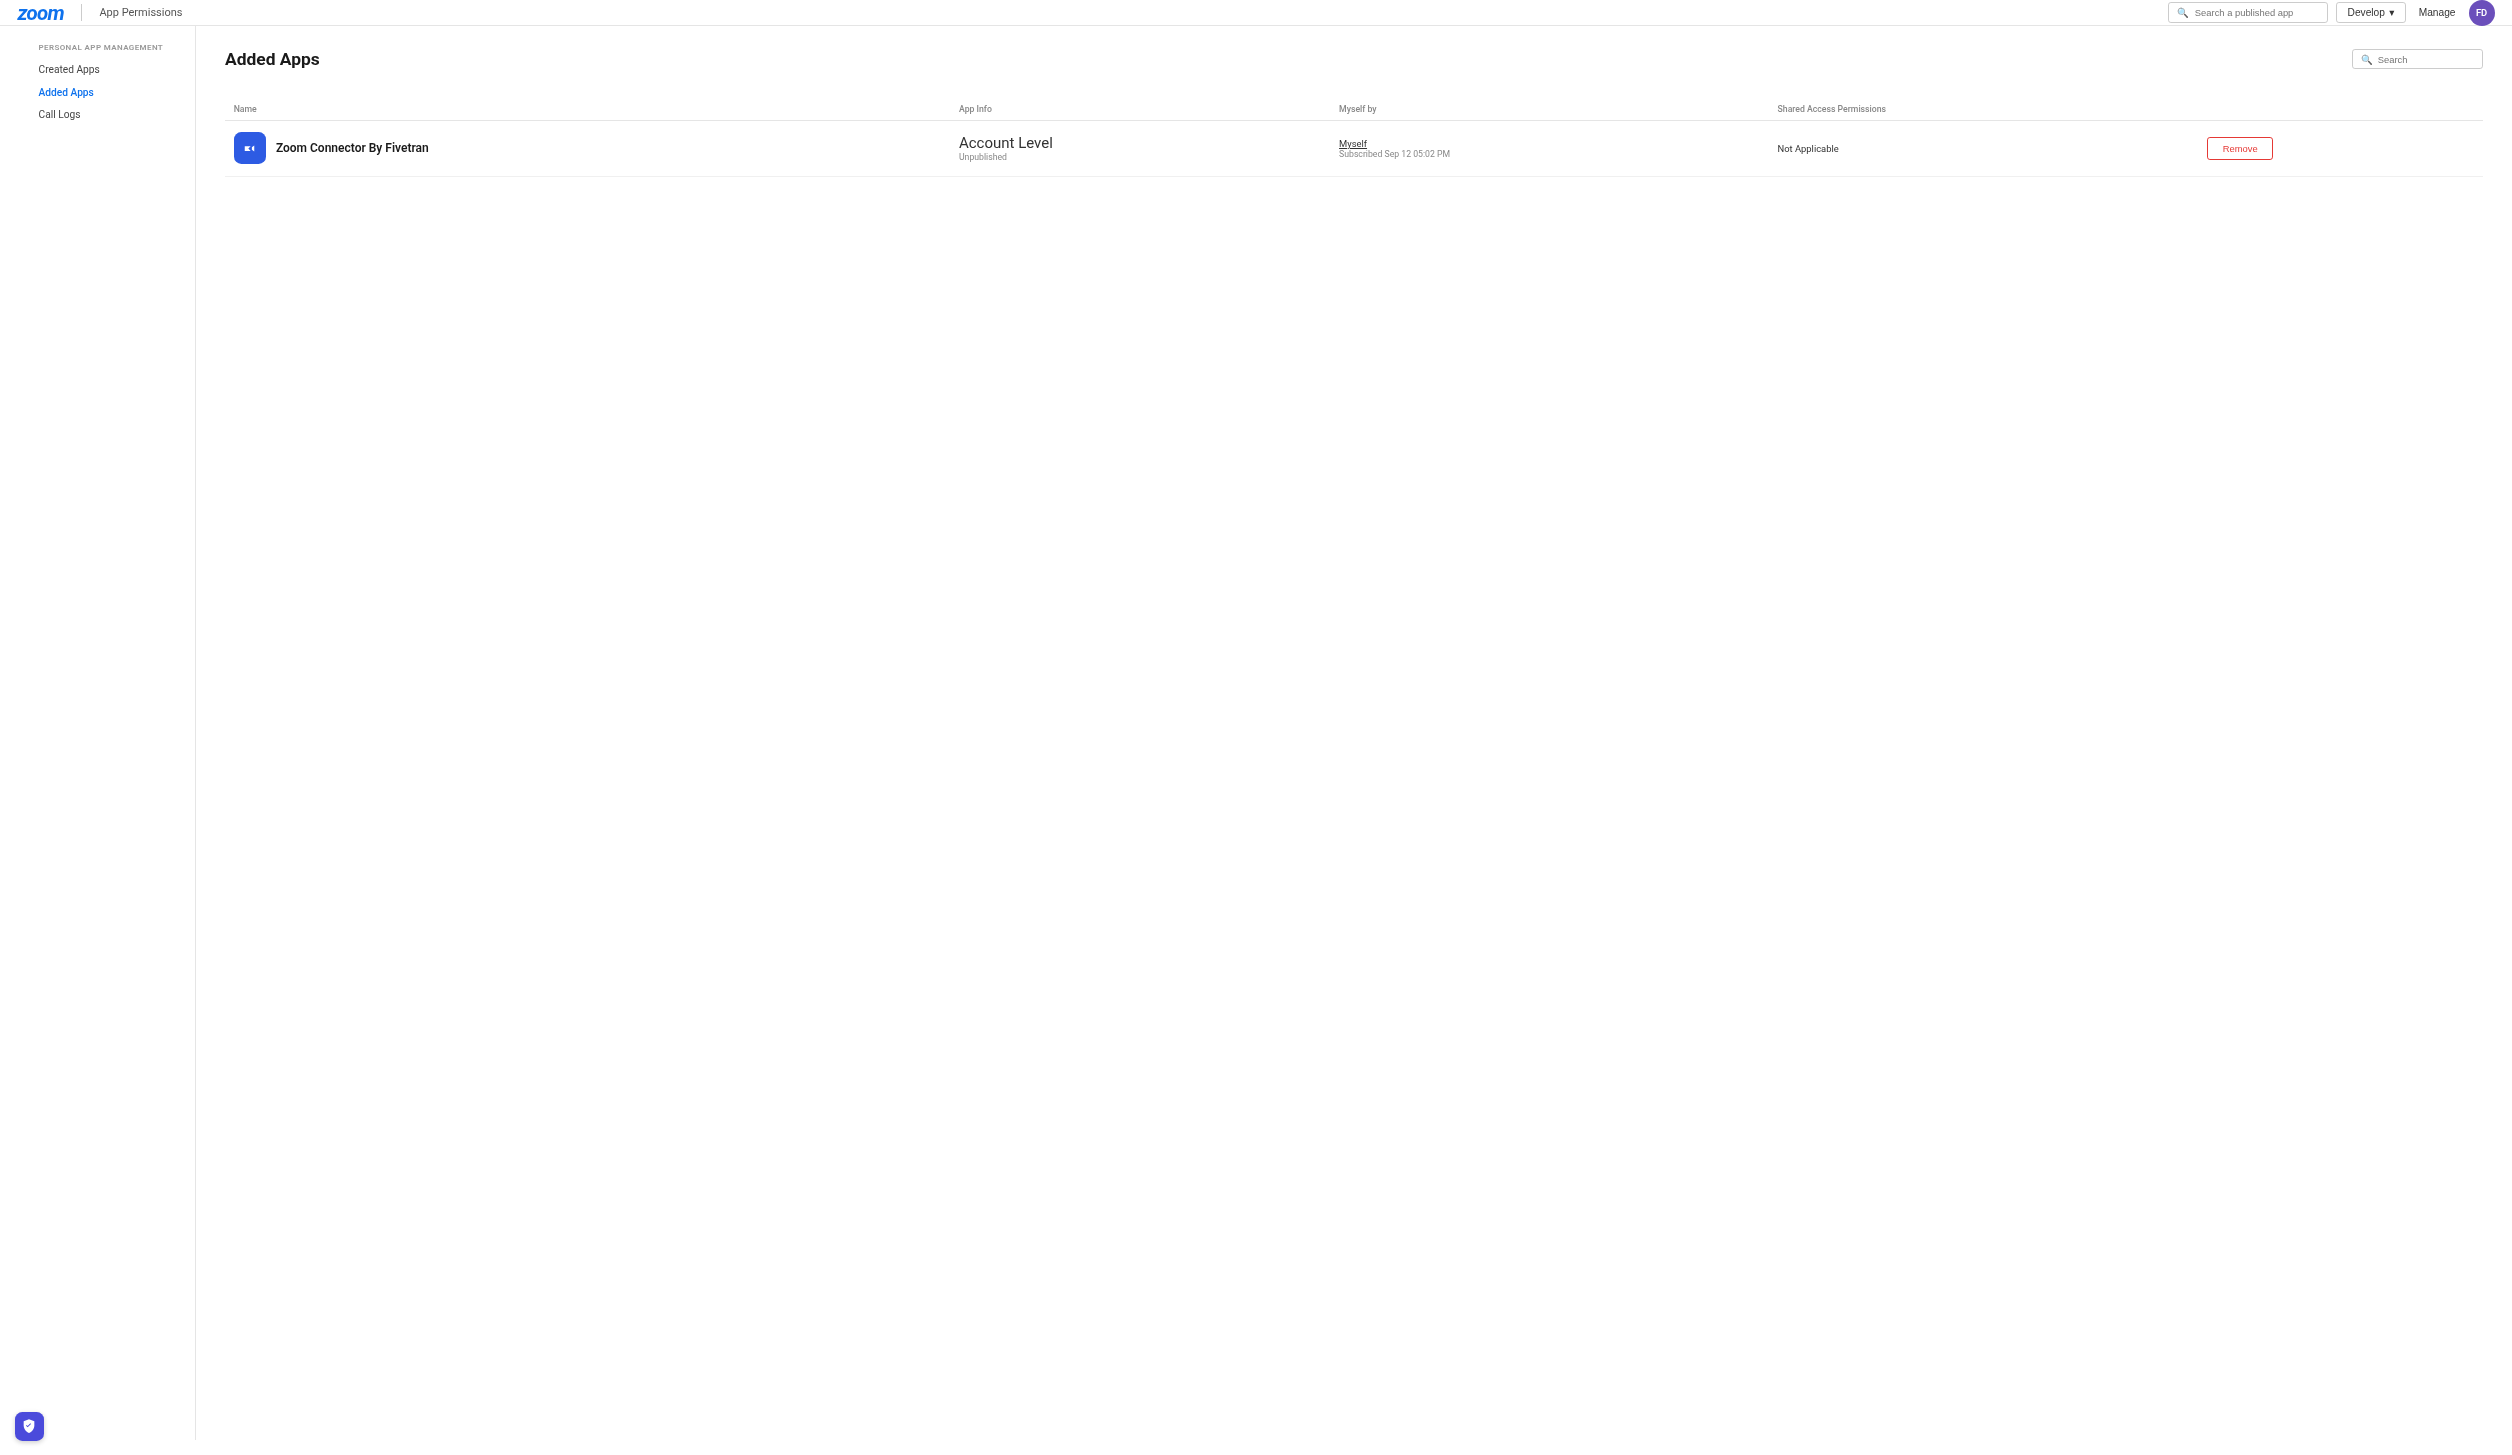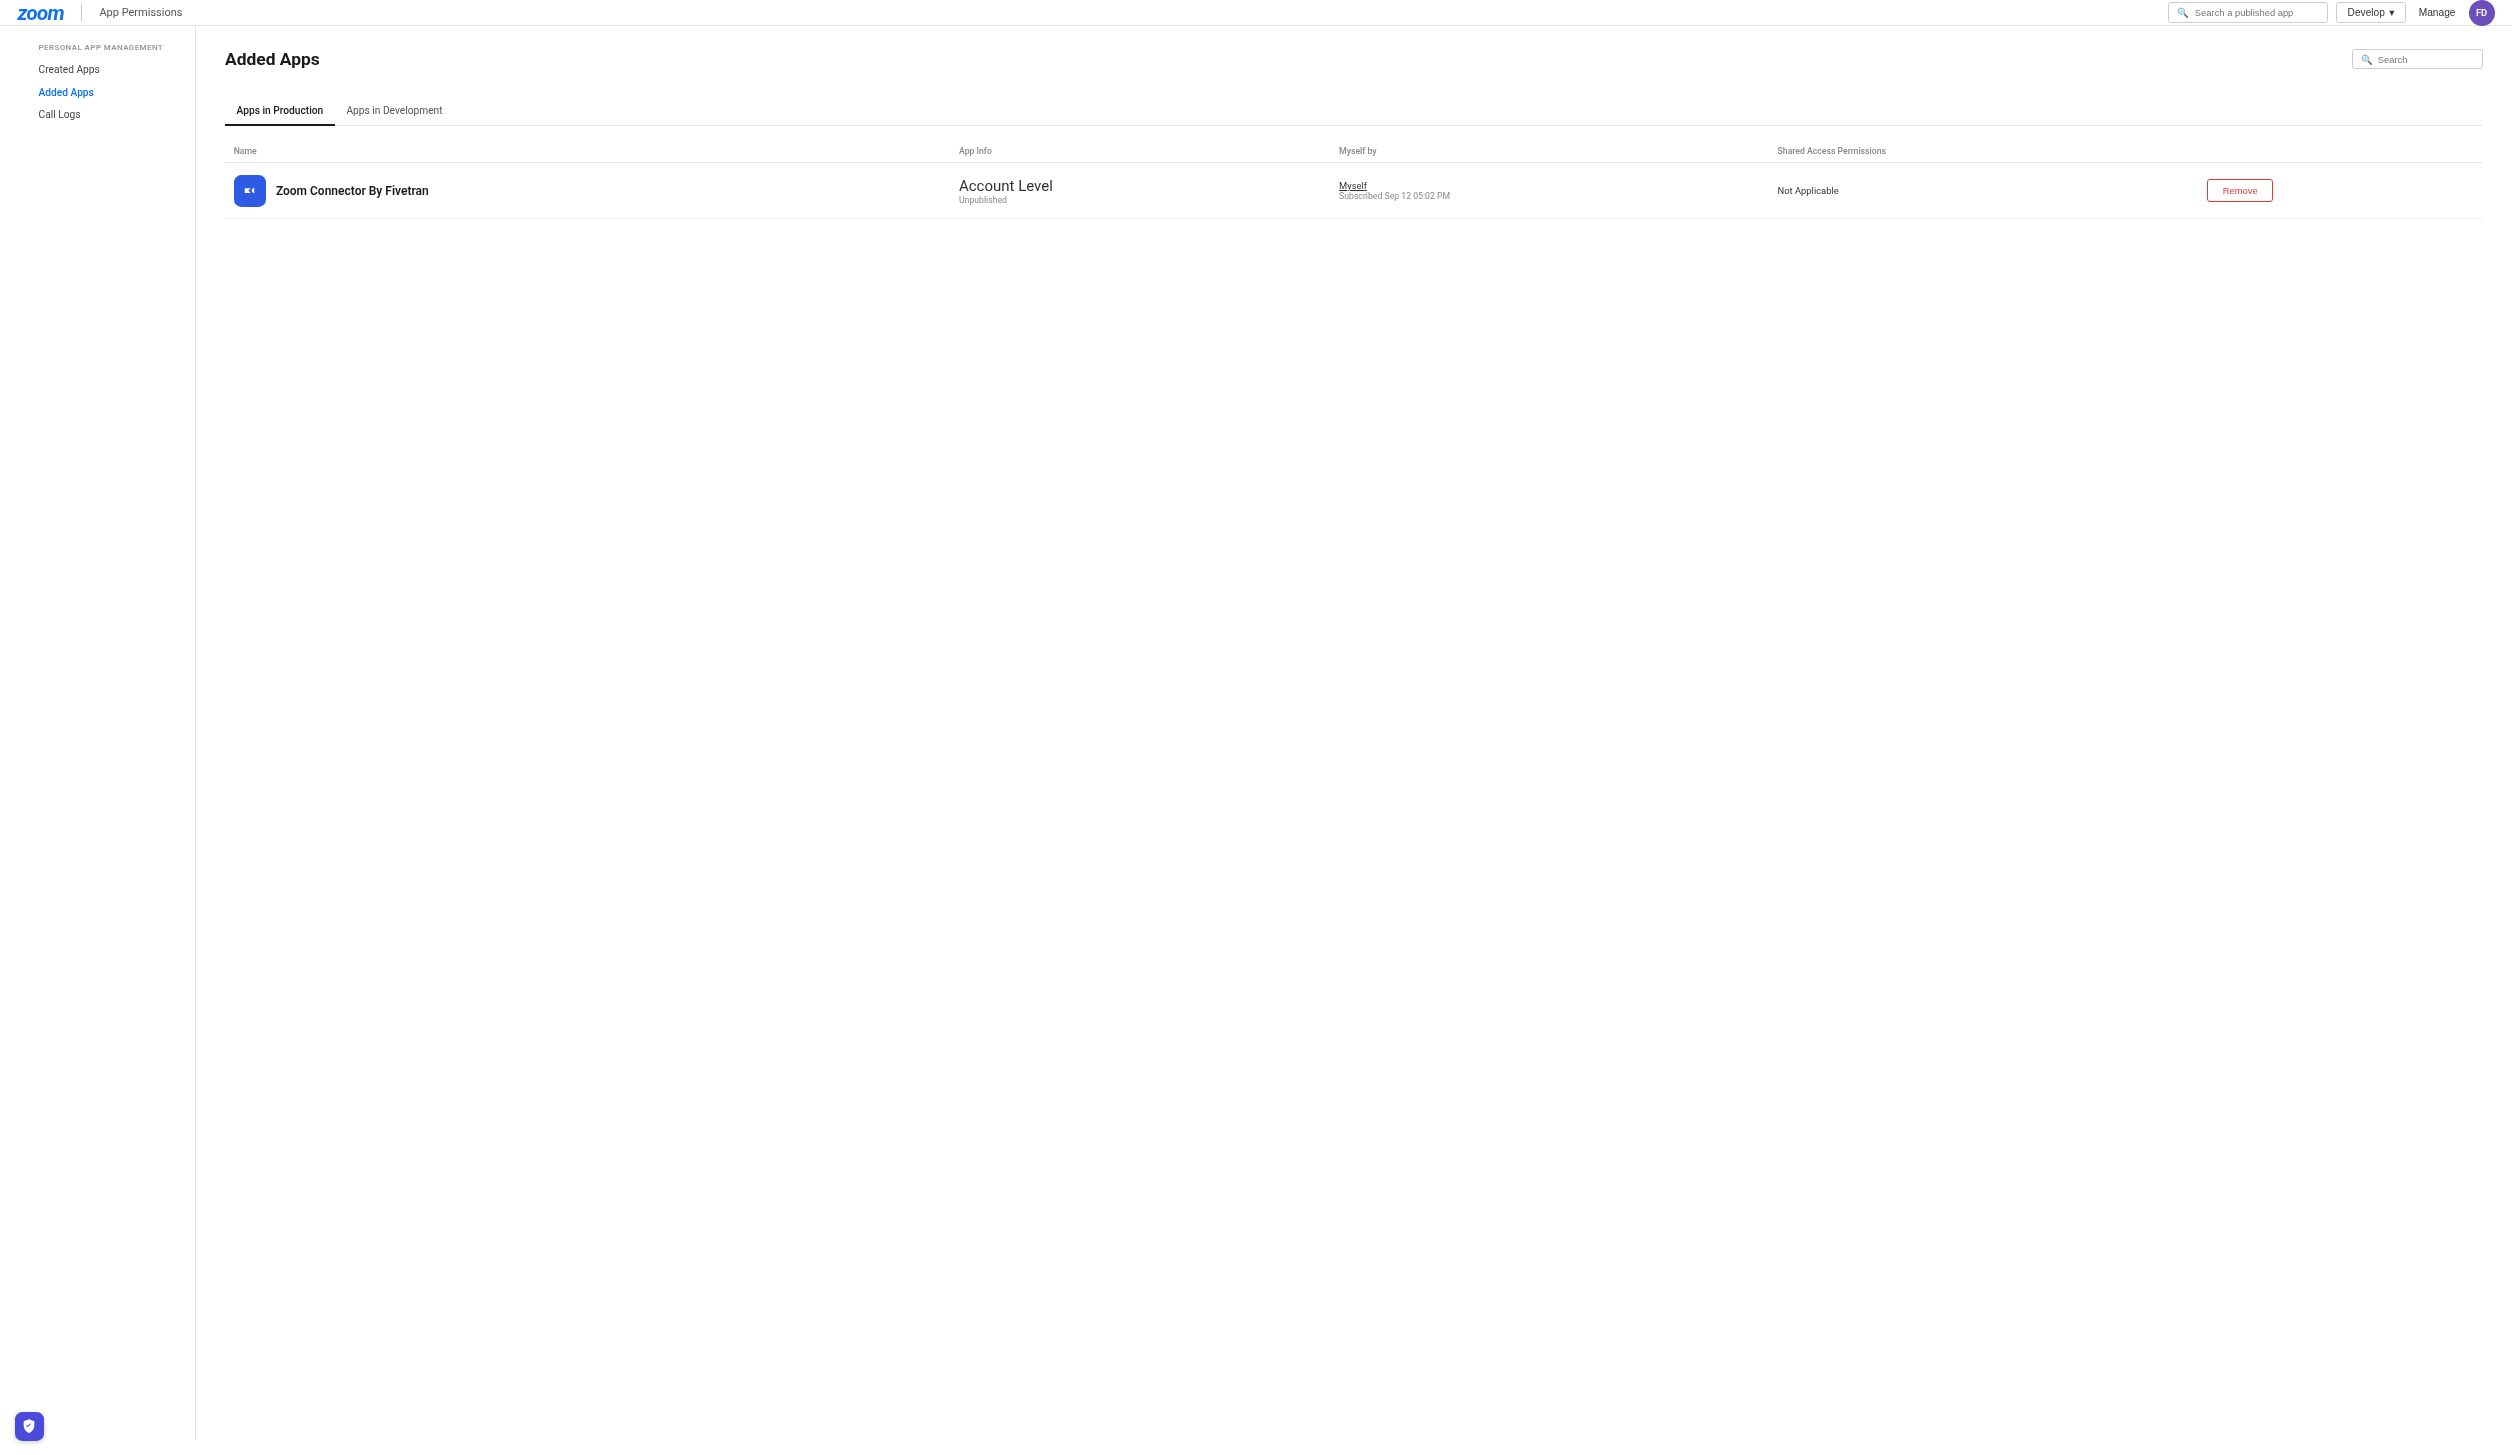--- a/index.html
+++ b/index.html
@@ -257,24 +257,20 @@
 
   <main class="main">
     <div class="content-top">
       <h1 class="page-title">Added Apps</h1>
       <div class="search-right">
         <span class="search-icon-sm">🔍</span>
         <input type="text" placeholder="Search" style="">
       </div>
     </div>
 
-    <div class="tabs">
-      <div class="tab active">Apps in Production</div>
-      <div class="tab">Apps in Development</div>
-    </div>
 
 
     <table class="table">
       <thead>
         <tr>
           <th>Name</th>
           <th>App Info</th>
           <th>Myself by</th>
           <th>Shared Access Permissions</th>
           <th></th>

